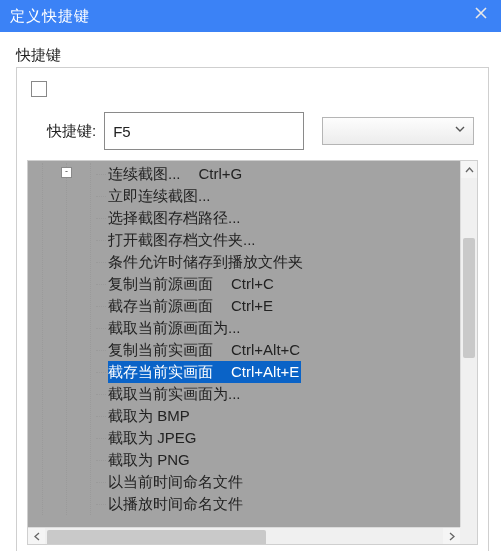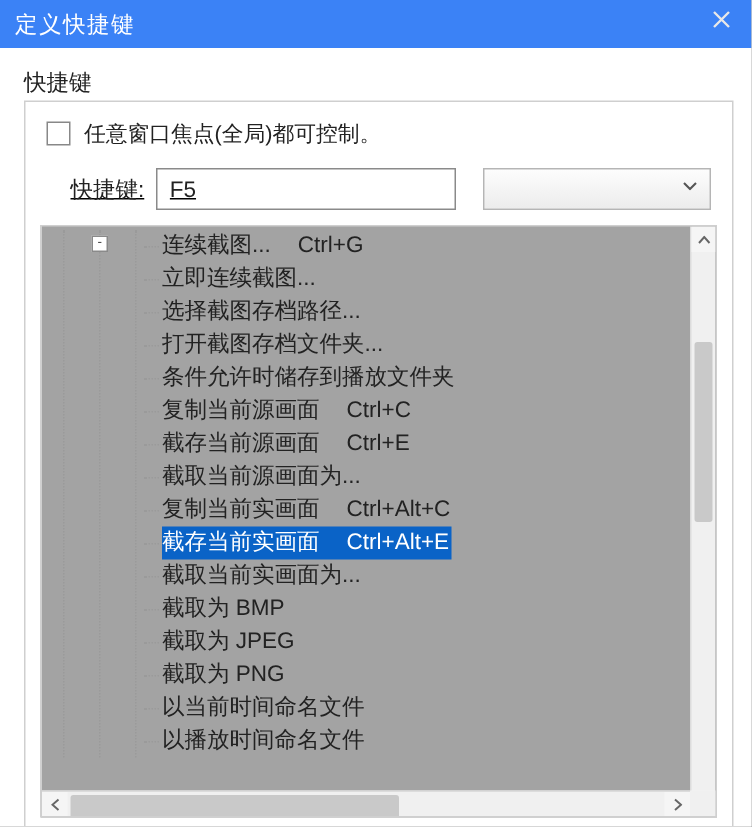--- a/index.html
+++ b/index.html
@@ -67,29 +67,28 @@
     appearance: none;
     background: #fff;
   }
   .checkbox-row label { font-size: 14.5px; color: #222; }
 
   .input-row {
     display: flex;
     align-items: center;
     gap: 8px;
     margin: 0 4px 10px 20px;
-    text-decoration: underline;
   }
   .input-row .label { font-size: 15px; color: #222; }
   .hotkey-input {
     width: 200px;
     height: 28px;
     border: 1px solid #8a8a8a;
     background: #fff;
-    padding: 8px 8px;
+    padding: 18px 8px;
     font-size: 15px;
     color: #222;
   }
   .dropdown {
     flex: 1;
     height: 28px;
     border: 1px solid #b5b5b5;
     background: linear-gradient(#fdfdfd,#ececec);
     position: relative;
     display: flex; align-items: center; justify-content: flex-end;
@@ -225,21 +224,20 @@
   </span>
 </div>
 
 <div class="content">
   <div class="group-label">快捷键</div>
 
   <div class="groupbox">
 
     <div class="checkbox-row">
       <input type="checkbox" style="">
-      <label>任意窗口焦点(全局)都可控制。</label>
     </div>
 
     <div class="input-row">
       <span class="label">快捷键:</span>
       <input class="hotkey-input" type="text" value="F5" style="">
       <div class="dropdown">
         <span></span>
         <span class="chev">
           <svg width="10" height="6" viewBox="0 0 10 6">
               <path d="M1 1 L5 5 L9 1" fill="none" stroke="#555" stroke-width="1.4"></path>

